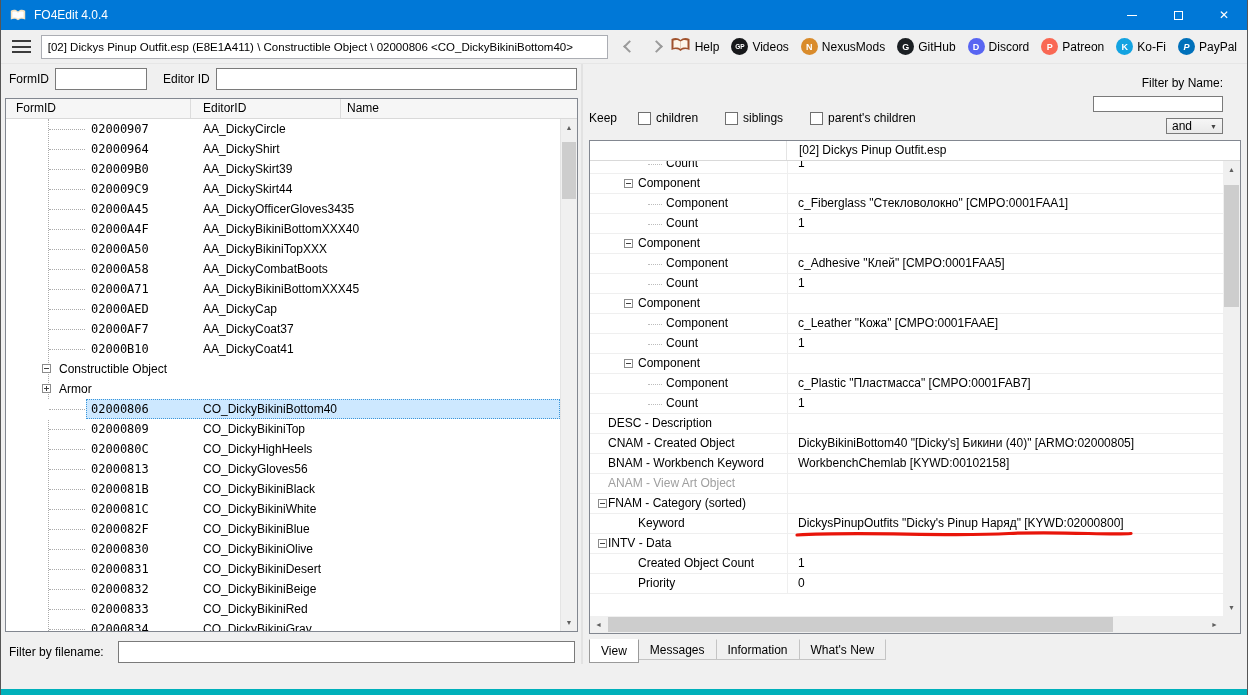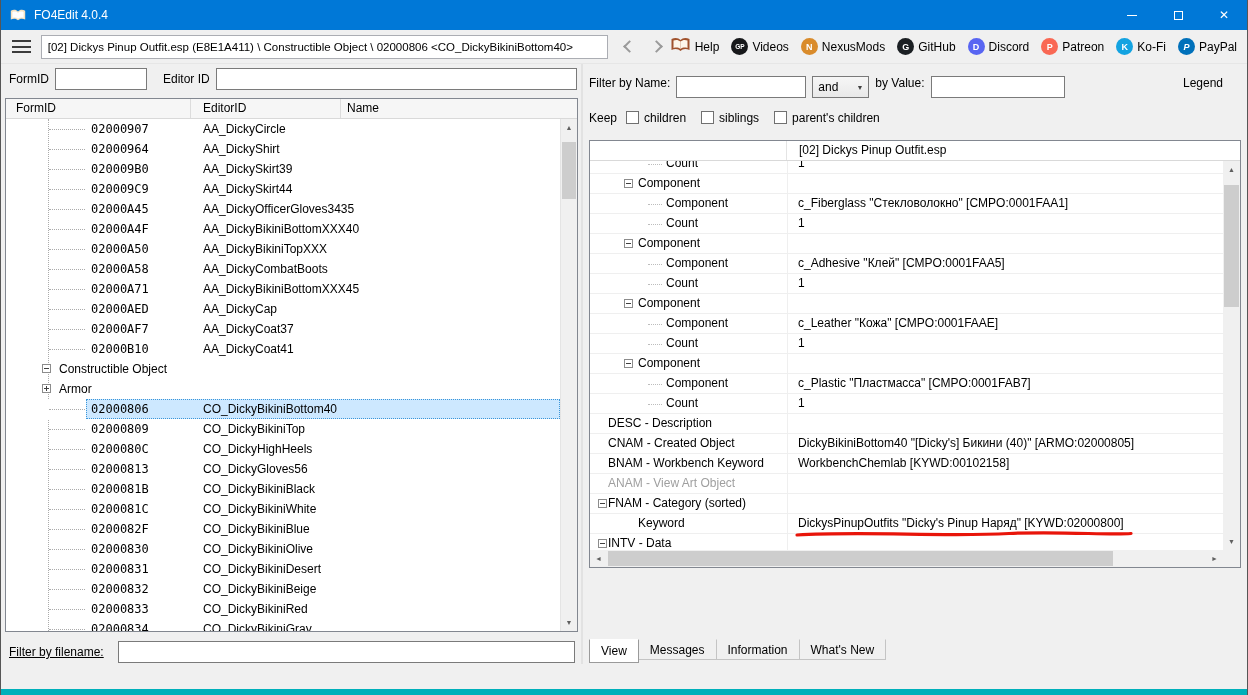--- a/index.html
+++ b/index.html
@@ -73,41 +73,41 @@
   .sb-up::before{content:"▲";}
   .sb-down::before{content:"▼";}
   .sb-left::before{content:"◄";}
   .sb-right::before{content:"►";}
   .sb-thumb-v{position:absolute;left:1px;right:1px;background:#cdcdcd;}
   .lt-thumb{top:23px;height:57px;}
   .sb-bottom{position:absolute;bottom:0;left:0;right:0;}
 
   
   .lfilter{position:absolute;left:8px;top:640px;width:566px;height:24px;display:flex;align-items:center;}
-  .lfilter label{margin-right:14px;white-space:nowrap;text-decoration:underline;}
+  .lfilter label{margin-right:14px;white-space:nowrap;}
   .lfilter input{flex:1;}
 
   
   .splitter{position:absolute;left:580px;top:64px;width:2px;height:600px;background:#e2e2e2;}
 
   
-  .rp-filter{position:absolute;left:588px;top:76px;width:652px;height:24px;display:flex;align-items:flex-start;gap:6px;padding-right:18px;}
+  .rp-filter{position:absolute;left:588px;top:76px;width:652px;height:24px;display:flex;align-items:flex-end;gap:6px;padding-right:18px;flex-direction:column;}
   .rp-filter .in1{width:130px;}
   .rp-filter .in2{width:134px;}
   .combo{width:57px;height:22px;border:1px solid #7a7a7a;background:linear-gradient(#f6f6f6,#e9e9e9);display:flex;align-items:center;padding:0 5px;}
   .combo .arrow{margin-left:auto;font-size:7px;color:#444;}
   .combo .arrow::before{content:"▼";}
   .legend{margin-left:auto;}
   .rp-keep{position:absolute;left:588px;top:108px;height:20px;display:flex;align-items:center;}
   .rp-keep .keep-lbl{margin-right:9px;}
-  .chk-item{display:flex;margin-right:15px;}
+  .chk-item{display:flex;align-items:center;margin-right:15px;margin-left:12px;}
   .chk{width:13px;height:13px;border:1px solid #707070;background:#fff;margin-right:5px;flex:0 0 auto;}
 
   
-  .right-table{position:absolute;left:588px;top:140px;width:652px;height:428px;border:1px solid #828790;background:#fff;}
+  .right-table{position:absolute;left:588px;top:140px;width:652px;height:494px;border:1px solid #828790;background:#fff;}
   .rt-header{height:20px;line-height:19px;display:flex;background:#fff;border-bottom:1px solid #d9d9d9;}
   .rt-header .hcell1{width:197px;border-right:1px solid #e4e4e4;}
   .rt-header .hcell2{flex:1;padding-left:12px;white-space:nowrap;}
   .rt-body{position:absolute;top:20px;left:0;right:17px;bottom:17px;overflow:hidden;}
   .rrow{position:relative;height:20px;line-height:19px;border-bottom:1px solid #efefef;display:flex;}
   .rrow.partial{margin-top:-7px;}
   .rrow .rlabel{width:197px;position:relative;white-space:nowrap;overflow:hidden;}
   .rrow .rvalue{flex:1;padding-left:10px;border-left:1px solid #efefef;position:relative;white-space:nowrap;}
   .rrow.lvl1 .rlabel{padding-left:18px;}
   .rrow.lvl2 .rlabel{padding-left:48px;}

